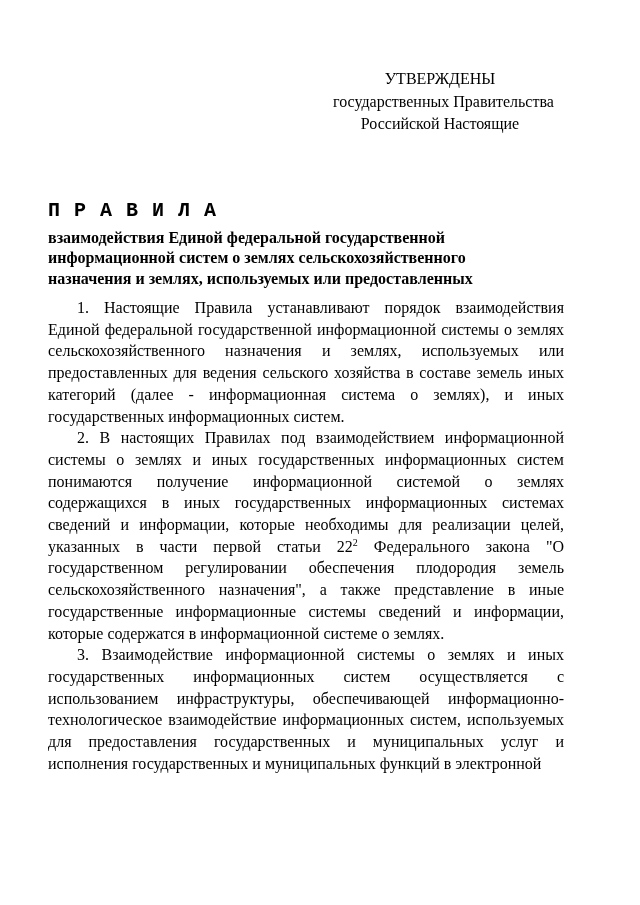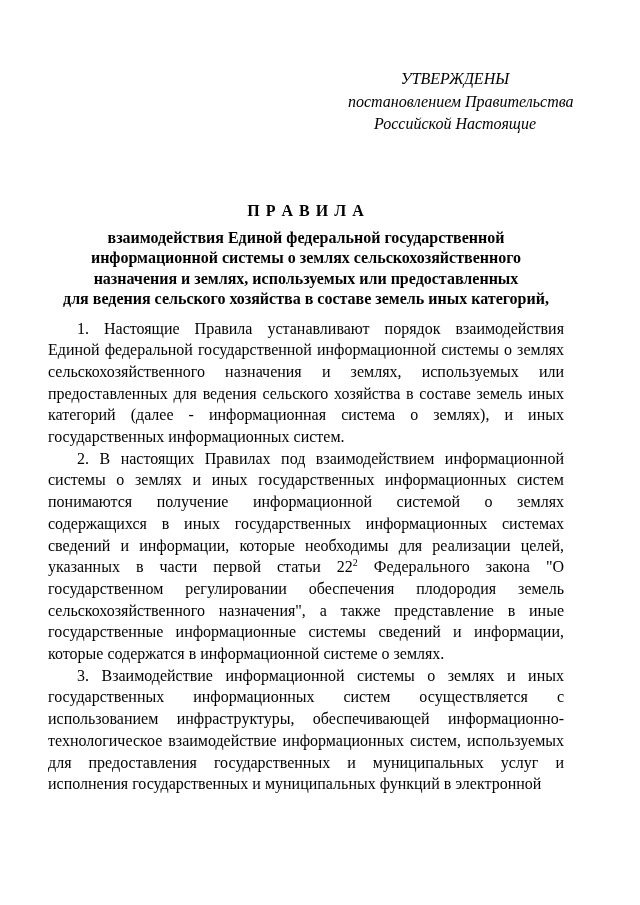--- a/index.html
+++ b/index.html
@@ -15,37 +15,37 @@
     color: #000000;
     font-family: "Liberation Serif", "DejaVu Serif", serif;
     font-size: 16px;
     box-sizing: border-box;
     padding: 68px 76px 0 48px;
     overflow: hidden;
   }
   .approval {
     width: 214px;
     margin-left: auto;
-    margin-right: 2px;
+    margin-right: 17px;
     text-align: center;
     line-height: 22.5px;
     white-space: nowrap;
-    font-style: italic;
   }
   .kicker {
     margin: 64px 0 0 0;
-    text-align: center;
-    font-size: 16px;
+    text-align: left;
+    font-size: 20px;
     font-weight: bold;
     letter-spacing: 1px;
     line-height: 22px;
+    font-family: Liberation Mono, monospace;
   }
   .doc-title {
     margin-top: 6px;
-    text-align: center;
+    text-align: left;
     font-weight: bold;
     line-height: 20.5px;
     font-family: Liberation Serif, serif;
   }
   .doc-body {
     margin-top: 8px;
   }
   .doc-body p {
     margin: 0;
     text-align: justify;
@@ -59,31 +59,30 @@
     vertical-align: super;
   }
 </style>
 </head>
 <body>
 
 <div class="page">
 
   <div class="approval">
     <div>УТВЕРЖДЕНЫ</div>
-    <div>постановлением Правительства</div>
+    <div>государственных Правительства</div>
     <div>Российской Настоящие</div>
   </div>
 
   <h1 class="kicker">П Р А В И Л А</h1>
 
   <div class="doc-title">
     <div>взаимодействия Единой федеральной государственной</div>
-    <div>информационной системы о землях сельскохозяйственного</div>
+    <div>информационной систем о землях сельскохозяйственного</div>
     <div>назначения и землях, используемых или предоставленных</div>
-    <div>для ведения сельского хозяйства в составе земель иных категорий,</div>
   </div>
 
   <div class="doc-body">
     <p><span>1. Настоящие Правила устанавливают порядок взаимодействия Единой федеральной государственной информационной системы о землях сельскохозяйственного назначения и землях, используемых или предоставленных для ведения сельского хозяйства в составе земель иных категорий (далее - информационная система о землях), и иных государственных информационных систем.</span></p>
     <p><span>2. В настоящих Правилах под взаимодействием информационной системы о землях и иных государственных информационных систем понимаются получение информационной системой о землях содержащихся в иных государственных информационных системах сведений и информации, которые необходимы для реализации целей, указанных в части первой статьи 22</span><sup>2</sup><span> Федерального закона "О государственном регулировании обеспечения плодородия земель сельскохозяйственного назначения", а также представление в иные государственные информационные системы сведений и информации, которые содержатся в информационной системе о землях.</span></p>
     <p><span>3. Взаимодействие информационной системы о землях и иных государственных информационных систем осуществляется с использованием инфраструктуры, обеспечивающей информационно-технологическое взаимодействие информационных систем, используемых для предоставления государственных и муниципальных услуг и исполнения государственных и муниципальных функций в электронной</span></p>
   </div>
 
 </div>
 

